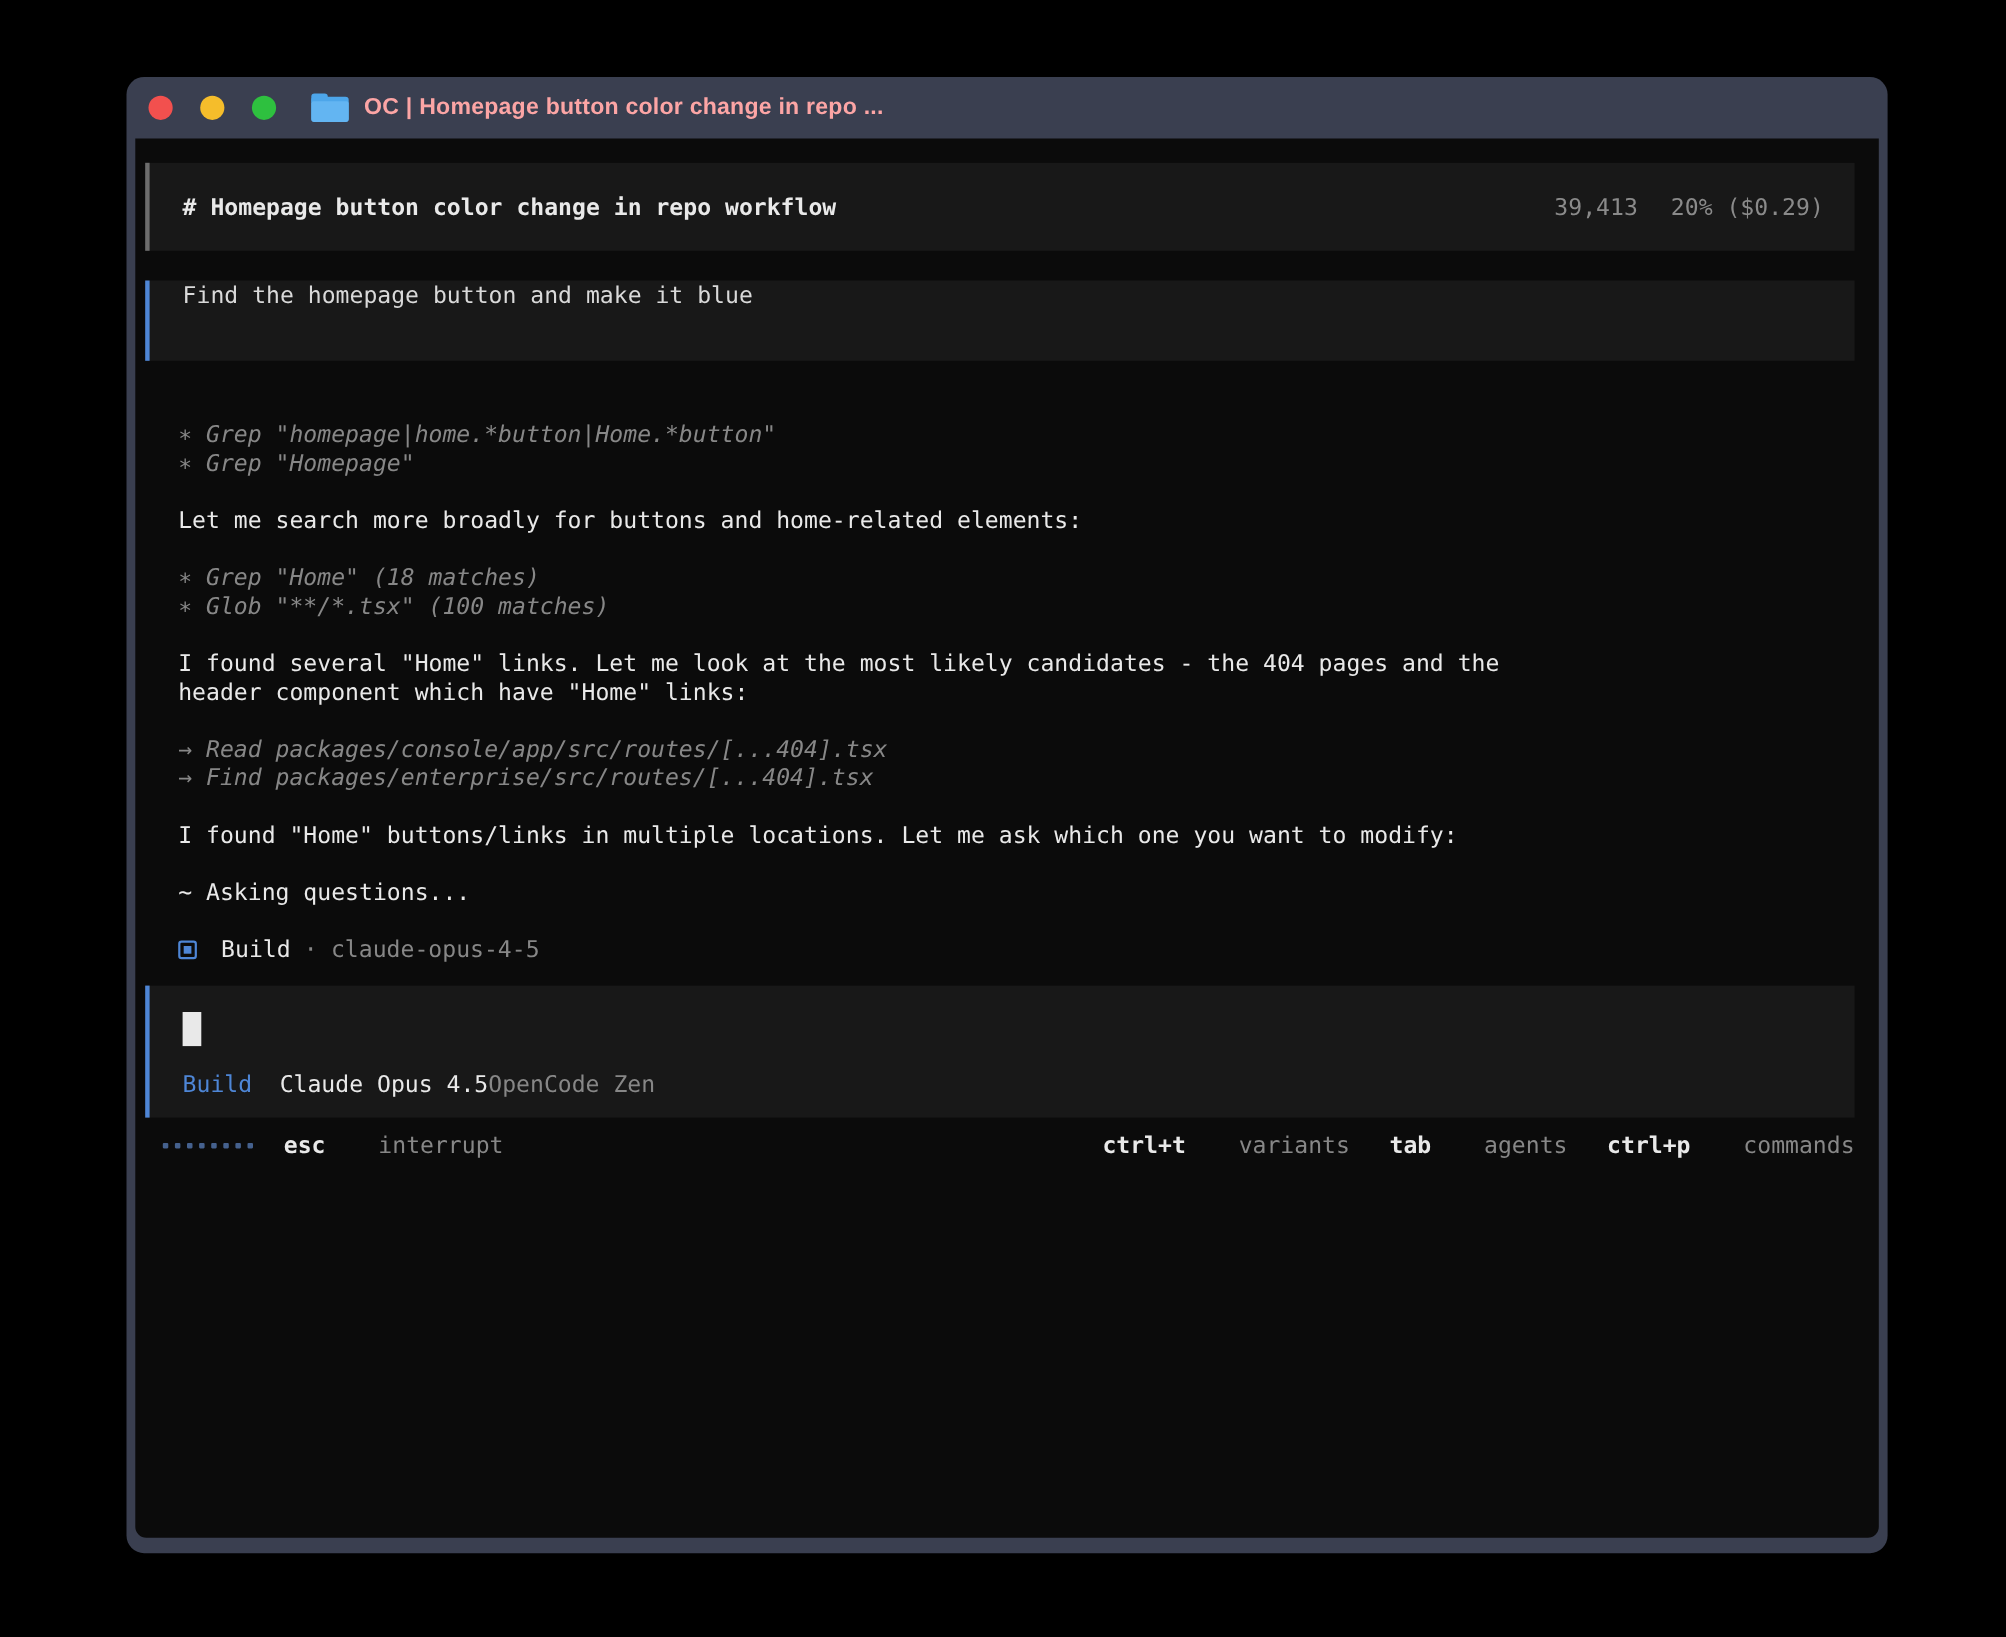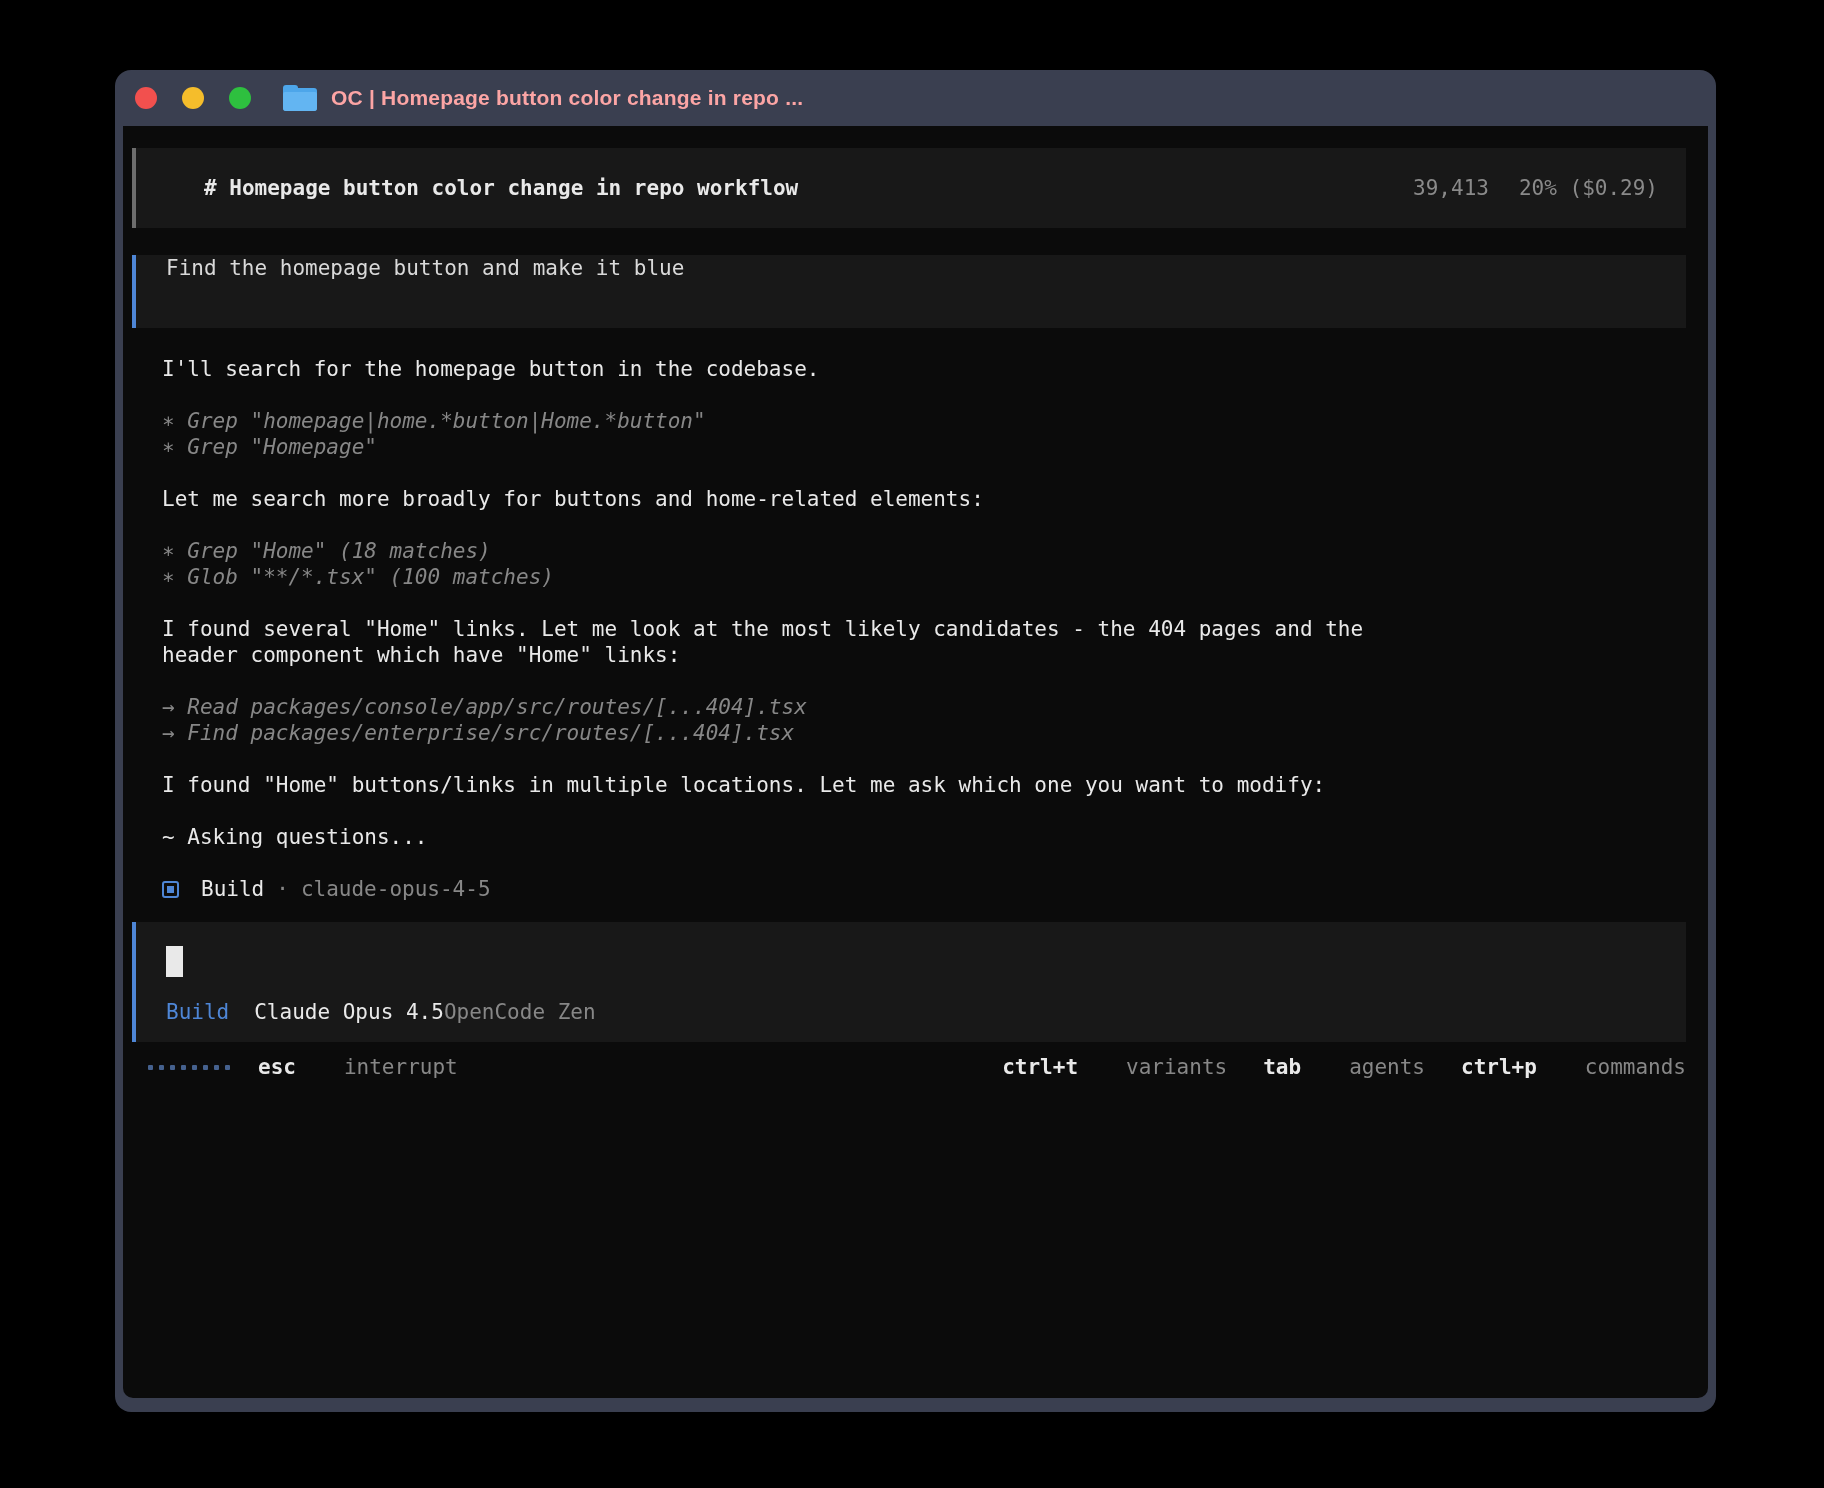--- a/index.html
+++ b/index.html
@@ -31,21 +31,21 @@
     flex:1; background:#0b0b0b; margin:0 8px 14px 8px; border-radius:0 0 10px 10px;
     padding:22px 22px 0 9px; display:flex; flex-direction:column; position:relative;
   }
 
   .block { background:#181818; margin-bottom:0; }
   .block-header {
     height:80px; border-left:4px solid #6d6d6d;
     display:flex; align-items:center; justify-content:space-between;
     padding:0 28px 0 30px;
   }
-  .block-header .title { color:#e9e9e9; font-weight:bold; white-space:pre;margin-left:38px; }
+  .block-header .title { color:#e9e9e9; font-weight:bold; white-space:pre; }
   .block-header .stats { display:flex; gap:30px; color:#8a8a8a; white-space:pre; }
 
   .block-user {
     margin-top:27px; height:73px; border-left:4px solid #4e86d6;
     display:flex; align-items:flex-start; padding:0 30px;
     color:#d9d9d9; white-space:pre;
   }
 
   .conversation { margin-top:28px; padding-left:30px; }
   .line { white-space:pre; height:26px; }
@@ -112,21 +112,20 @@
         <span>20% ($0.29)</span>
       </span>
     </div>
 
     <div class="block block-user">
       <span>Find the homepage button and make it blue</span>
     </div>
 
     <div class="conversation">
       <div id="conv-lines">
-          <div class="line text">I'll search for the homepage button in the codebase.</div>
           <div class="line blank"></div>
           <div class="line tool">∗ Grep "homepage|home.*button|Home.*button"</div>
           <div class="line tool">∗ Grep "Homepage"</div>
           <div class="line blank"></div>
           <div class="line text">Let me search more broadly for buttons and home-related elements:</div>
           <div class="line blank"></div>
           <div class="line tool">∗ Grep "Home" (18 matches)</div>
           <div class="line tool">∗ Glob "**/*.tsx" (100 matches)</div>
           <div class="line blank"></div>
           <div class="line text">I found several "Home" links. Let me look at the most likely candidates - the 404 pages and the</div>

